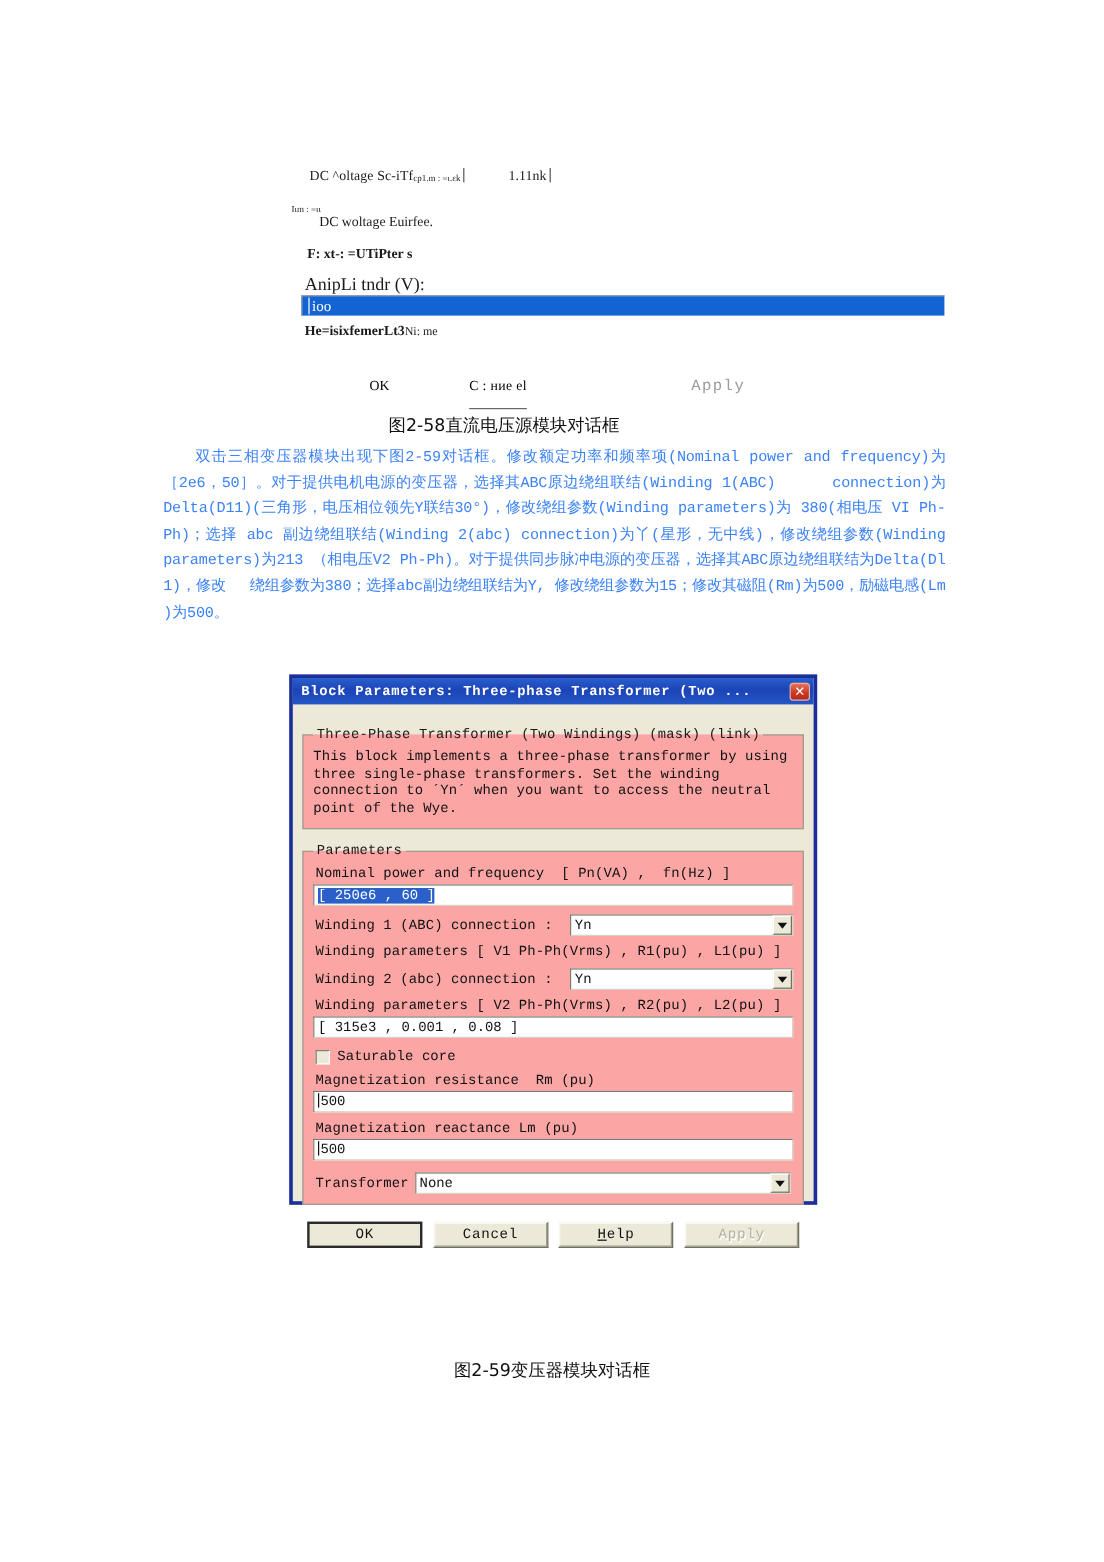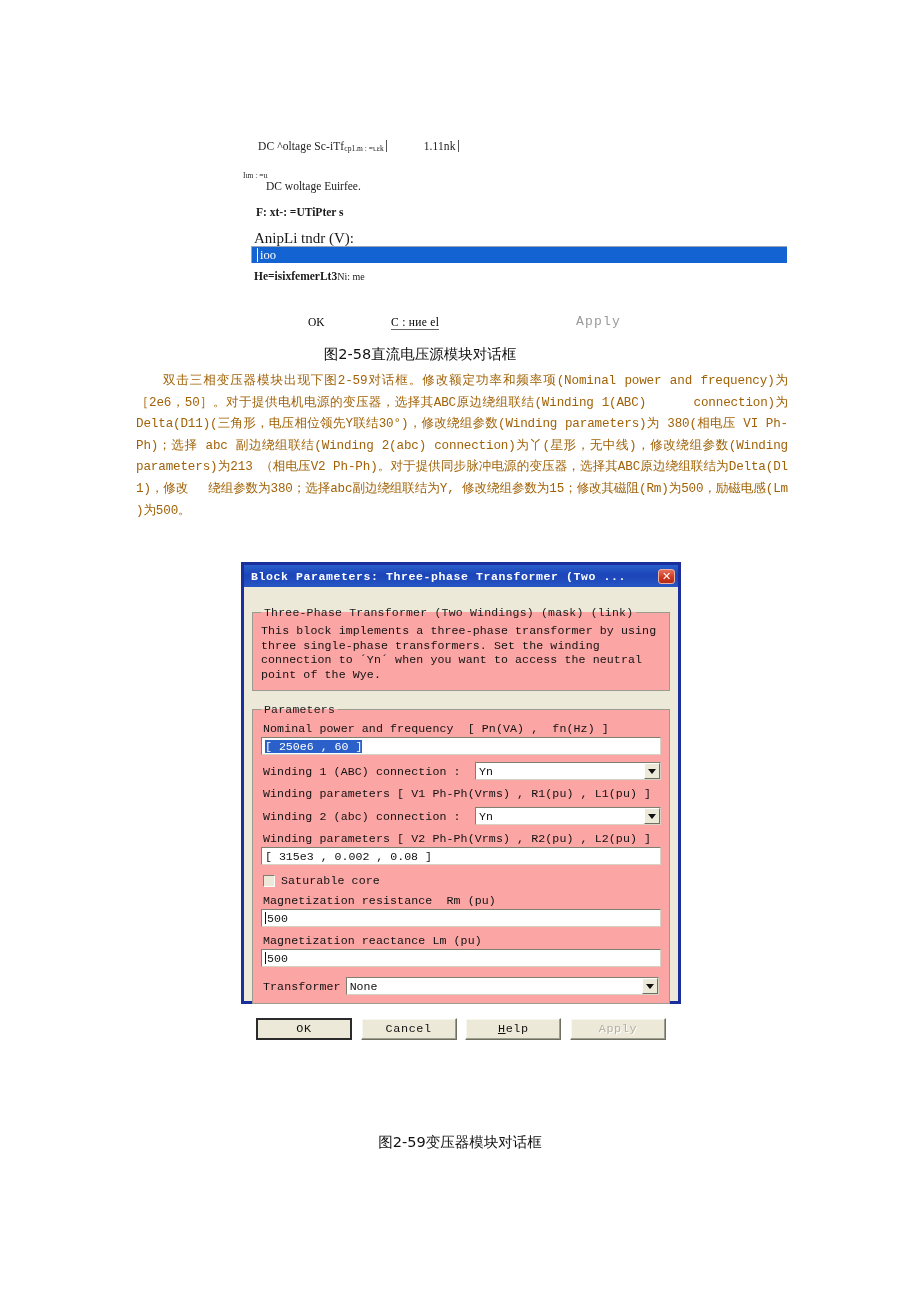--- a/index.html
+++ b/index.html
@@ -119,21 +119,21 @@
   .f1-btn {
     position: absolute;
     font-family: "Liberation Serif", serif;
     font-size: 11.5px;
     white-space: pre;
   }
   .f1-btn-ok { left: 70px; top: 0px; }
   .f1-btn-cancel {
     left: 153px; top: 0px;
     border-bottom: 1px solid #666;
-    padding-bottom: 1px;
+    padding-bottom: 12px;
     letter-spacing: 0.3px;
   }
   .f1-btn-apply {
     left: 338px; top: -2px;
     color: #9a9a9a;
     font-family: "Liberation Mono", monospace;
     font-size: 13px;
     letter-spacing: 1.2px;
   }
 
@@ -151,21 +151,21 @@
   
   .para {
     position: absolute;
     left: 136px;
     top: 371px;
     width: 652px;
     font-family: "Liberation Mono", "DejaVu Sans Mono", monospace;
     font-size: 12.6px;
     line-height: 21.6px;
     text-align: justify;
-    color: #a16207;
+    color: #3b82f6;
     letter-spacing: -0.15px;
   }
   .para p { margin: 0; text-indent: 0; }
 
   
   .dlg {
     position: absolute;
     left: 241px;
     top: 562px;
     width: 440px;
@@ -468,21 +468,21 @@
           <div class="lbl">Winding 2 (abc) connection :</div>
           <div class="combo">
             <div class="val">Yn</div>
             <div class="arrowbox">
               <div class="arrow-dn"></div>
             </div>
           </div>
         </div>
 
         <div class="field-label">Winding parameters [ V2 Ph-Ph(Vrms) , R2(pu) , L2(pu) ]</div>
-        <div class="txtinput"><span>[ 315e3 , 0.002 , 0.08 ]</span></div>
+        <div class="txtinput"><span>[ 315e3 , 0.001 , 0.08 ]</span></div>
 
         <div class="chk-row">
           <div class="chkbox"></div>
           <div class="chk-label">Saturable core</div>
         </div>
 
         <div class="field-label">Magnetization resistance  Rm (pu)</div>
         <div class="txtinput"><span class="caret"></span><span>500</span></div>
 
         <div class="field-label">Magnetization reactance Lm (pu)</div>

